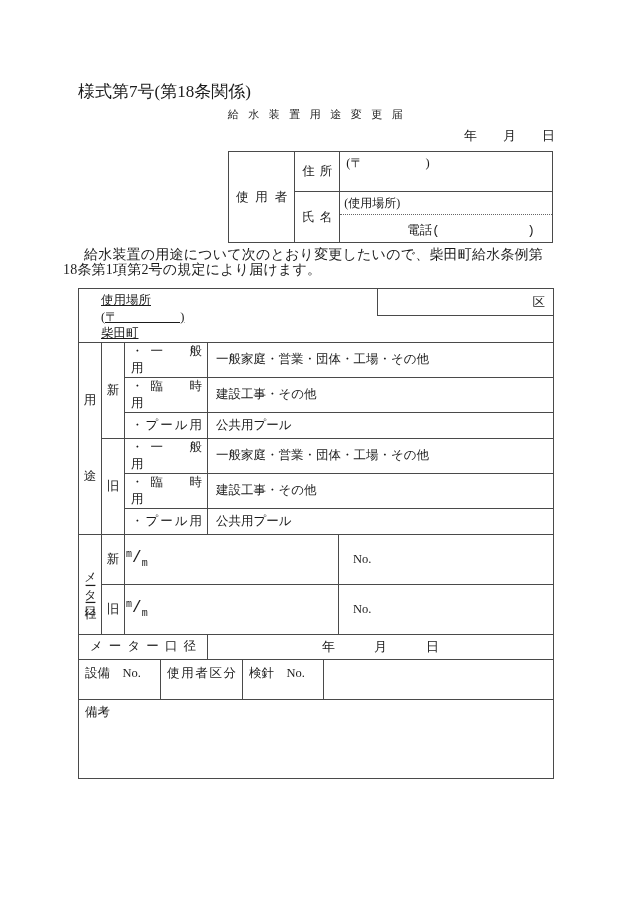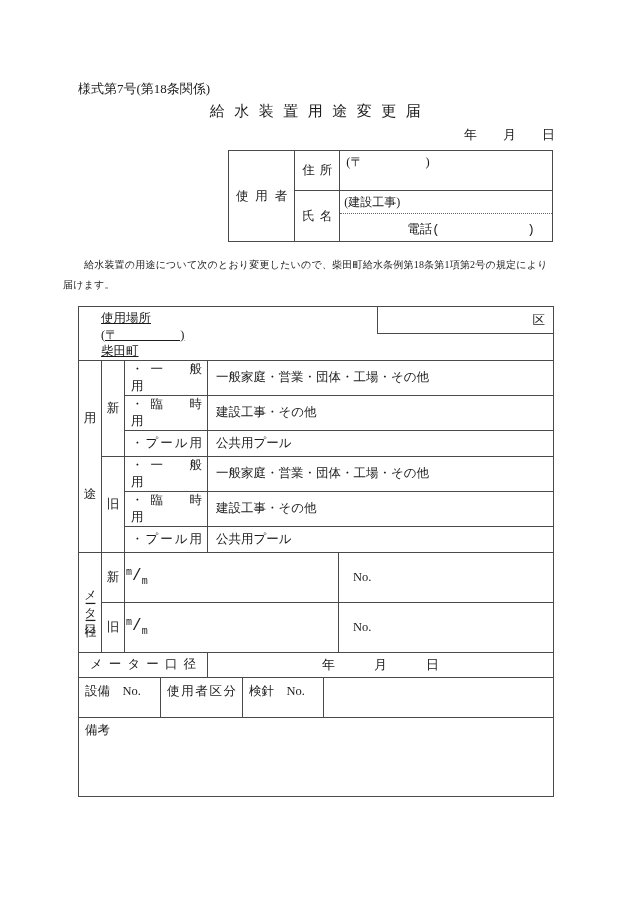--- a/index.html
+++ b/index.html
@@ -4,38 +4,38 @@
 <style>
   html,body { margin:0; padding:0; }
   body {
     width:630px; height:903px; background:#ffffff;
     font-family:"Liberation Serif","DejaVu Serif",serif;
     color:#1b1b1b;
     -webkit-font-smoothing:antialiased;
   }
   .page { position:relative; width:492px; padding:80px 0 0 63px; }
 
-  .form-number { font-size:13px; margin-left:15px; }
-  .doc-title { font-size:15px; letter-spacing:9.5px; text-align:center; padding-left:22px; margin-top:4px; white-space:pre; }
+  .form-number { font-size:17px; margin-left:15px; }
+  .doc-title { font-size:11px; letter-spacing:9.5px; text-align:center; padding-left:22px; margin-top:4px; white-space:pre; }
   .date-line { font-size:13px; text-align:right; margin-top:5px; white-space:pre; }
   .addressee { font-size:13px; margin:4px 0 0 25px; white-space:pre; }
 
   table { border-collapse:collapse; table-layout:fixed; }
   td { border:1px solid #4a4a4a; font-size:12.5px; vertical-align:middle; overflow:hidden; }
 
   
   .applicant-table { margin:6px 0 0 165px; width:325px; }
   .jl { text-align:justify; text-align-last:justify; padding:0 7px; }
   .addr-val { vertical-align:top; padding:3px 0 0 6px; white-space:pre; }
   .name-cell { padding:0; vertical-align:top; }
   .furigana-line { border-bottom:1px dotted #666; padding:3px 0 2px 4px; font-size:12px; }
   .phone-line { padding:7px 0 0 67px; white-space:pre;font-family:Liberation Mono, monospace; }
 
   
-  .body-text { width:492px; margin-top:13px; font-size:10px; line-height:20px; text-indent:21px; letter-spacing:0.2px; }
+  .body-text { width:492px; margin-top:4px; font-size:14px; line-height:15px; text-indent:21px; letter-spacing:0.2px; }
 
   
   .main-table { margin:11px 0 0 15px; width:475px; }
   .place-cell { position:relative; vertical-align:top; padding:3px 0 0 22px; line-height:16.5px;text-decoration:underline; }
   .place-postal { white-space:pre; }
   .district-box {
     position:absolute; top:0; right:0; width:176px; height:27px; box-sizing:border-box;
     border-left:1px solid #4a4a4a; border-bottom:1px solid #4a4a4a;
     text-align:right; padding:5px 8px 0 0;
   }
@@ -74,21 +74,21 @@
       </colgroup>
     <tbody>
         <tr style="height:40px">
       <td rowspan="2" class="jl">使用者</td>
       <td class="jl">住所</td>
       <td class="addr-val">(〒　　　　　)</td>
     </tr>
     <tr style="height:51px">
       <td class="jl">氏名</td>
       <td class="name-cell">
-        <div class="furigana-line">(建設工事)</div>
+        <div class="furigana-line">(使用場所)</div>
         <div class="phone-line">電話(　　　　　　　)</div>
       </td>
     </tr>
   </tbody>
     </table>
 
   <div class="body-text">給水装置の用途について次のとおり変更したいので、柴田町給水条例第18条第1項第2号の規定により届けます。</div>
 
   <table class="main-table">
     <colgroup>

